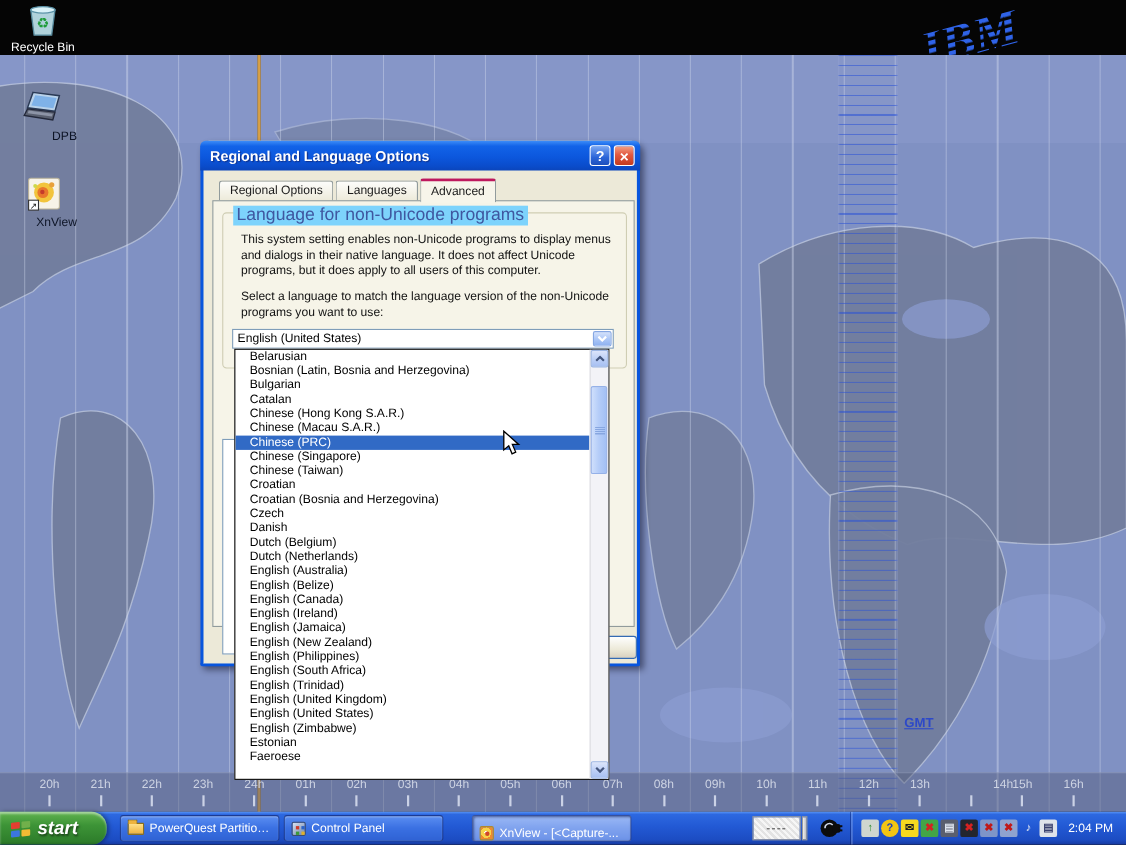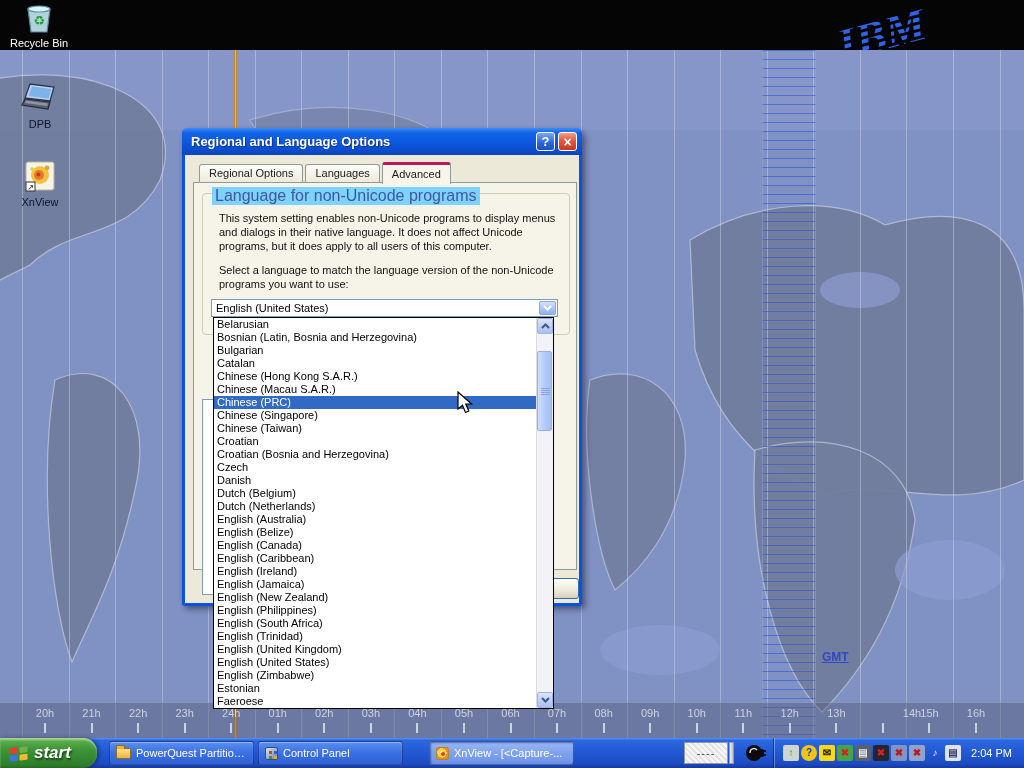--- a/index.html
+++ b/index.html
@@ -26,21 +26,21 @@
   .hour-band { position:absolute; left:0; top:652px; width:1024px; height:36px;
     background:rgba(82,92,122,.45); border-top:1px solid rgba(190,200,225,.35); }
   .hour-label { position:absolute; top:4px; transform:translateX(-50%); color:#cdd3e3; font-size:11px; }
   .hour-tick { position:absolute; top:20px; width:2px; height:10px; background:rgba(220,226,242,.85); transform:translateX(-50%); }
 
   
   .desk-icon { position:absolute; width:60px; text-align:center; }
   .desk-icon .glyph { display:block; margin:0 auto 2px auto; }
   .desk-icon .lbl { font-size:11px; line-height:12px; }
   .lbl-light { color:#fff; }
-  .lbl-dark { color:#0d1426; }
+  .lbl-dark { color:#0d1426;text-align:right; }
   .ibm-logo { position:absolute; left:822px; top:-6px; }
 
   
   .dialog { position:absolute; left:182px; top:128px; width:400px; height:478px;
     background:#ece9d8; border:3px solid #0855dd; border-top:none; border-radius:8px 8px 3px 3px;
     box-shadow:3px 3px 6px rgba(0,0,20,.45); z-index:5; }
   .titlebar { position:relative; height:27px; border-radius:5px 5px 0 0; margin:0 -3px;
     background:linear-gradient(180deg,#3d8df8 0%,#1263e8 18%,#0c57dd 55%,#0a4ccb 85%,#0b45bb 100%);
     display:flex; align-items:center; padding:0 5px 0 9px; }
   .titlebar .title { color:#fff; font-weight:bold; font-size:13px; text-shadow:1px 1px 1px #10328c; flex:1;
@@ -73,21 +73,21 @@
     background:linear-gradient(180deg,#d5e2fb,#aec8f7 50%,#8fb2f0); display:flex; align-items:center; justify-content:center; }
   .listbox-strip { position:absolute; left:8px; top:216px; width:26px; height:196px; background:#fff;
     border:1px solid #7f9db9; }
   .partial-btn { position:absolute; left:330px; top:450px; width:64px; height:21px;
     background:linear-gradient(180deg,#fefefe,#ece9d8 60%,#d8d0bf); border:1px solid #336ab3; border-radius:3px; }
 
   
   .dropdown { position:absolute; left:213px; top:317px; width:341px; height:392px; background:#fff;
     border:1px solid #000; z-index:6; display:flex; }
   .list-items { flex:1; overflow:hidden; }
-  .list-item { height:13px; line-height:13px; font-size:11px; color:#000; padding-left:3px; white-space:nowrap; }
+  .list-item { height:13px; line-height:13px; font-size:11px; color:#000; padding-left:13px; white-space:nowrap; }
   .list-item.selected { background:#316ac5; color:#fff; }
   .scrollbar { width:17px; background:#f3f3f7; display:flex; flex-direction:column; position:relative;
     border-left:1px solid #dcdce0; }
   .sb-btn { height:16px; border:1px solid #9cb6e4; border-radius:2px;
     background:linear-gradient(180deg,#dce5fb,#bccff6 55%,#a7c0f2); display:flex; align-items:center; justify-content:center; }
   .sb-track { flex:1; position:relative; }
   .sb-thumb { position:absolute; left:0; top:17px; width:15px; height:80px; border:1px solid #95b1e8; border-radius:2px;
     background:linear-gradient(90deg,#cfdffc,#b4ccf8 50%,#a3c0f5); }
   .sb-grip { position:absolute; left:3px; top:36px; width:9px; height:7px;
     background:repeating-linear-gradient(180deg,#87a6e0 0 1px,transparent 1px 2px); }
@@ -102,21 +102,21 @@
   .start-btn { height:30px; width:97px; display:flex; align-items:center; gap:6px; padding-left:10px;
     background:linear-gradient(180deg,#62b44f,#3d9437 40%,#2e7e2b 90%,#256a23);
     border-radius:0 14px 14px 0; box-shadow:inset 0 2px 2px rgba(255,255,255,.45), 2px 0 4px rgba(0,0,0,.35); }
   .start-label { color:#fff; font-size:17px; font-weight:bold; font-style:italic; text-shadow:1px 2px 2px rgba(0,0,0,.55); }
   .task-buttons { display:flex; align-items:center; margin-left:12px; gap:4px; }
   .task-btn { width:145px; height:24px; display:flex; align-items:center; gap:5px; padding:0 6px;
     background:linear-gradient(180deg,#5a8ef2,#3a70e2 50%,#2f62d4); border:1px solid rgba(10,20,80,.5);
     border-radius:3px; color:#fff; font-size:11px; box-shadow:inset 0 1px 1px rgba(255,255,255,.4); }
   .task-btn:nth-child(3) { margin-left:22px; }
   .task-btn.active { background:linear-gradient(180deg,#9ab8f5,#7fa2ee 50%,#6d93e8);
-    box-shadow:inset 1px 1px 2px rgba(0,10,60,.45); }
+    box-shadow:inset 1px 1px 2px rgba(0,10,60,.45);align-items:flex-end; }
   .task-label { white-space:nowrap; overflow:hidden; text-overflow:ellipsis; }
   .tb-spacer { flex:1; }
 
   .task-icon { flex:none; display:inline-block; }
   .icon-folder { width:15px; height:11px; background:linear-gradient(180deg,#ffe08a,#edb33e); border:1px solid #8a6f1f; border-radius:1px; position:relative; }
   .icon-folder::before { content:""; position:absolute; left:-1px; top:-4px; width:7px; height:3px; background:#edb33e; border:1px solid #8a6f1f; border-bottom:none; border-radius:1px 1px 0 0; }
   .icon-control-panel { width:13px; height:13px; background:linear-gradient(135deg,#d8e2f2,#7186ad); border:1px solid #3c4c6e; border-radius:2px; position:relative; }
   .icon-control-panel::after { content:""; position:absolute; left:3px; top:3px; width:3px; height:3px; background:#d03a2a; box-shadow:5px 0 0 #2a62c8, 0 5px 0 #3a9a3a, 5px 5px 0 #e0b12a; }
   .icon-xnview { width:13px; height:13px; border-radius:2px; border:1px solid #b0882a;
     background:radial-gradient(circle at 45% 45%, #fff 0 18%, #f7d34a 18% 55%, #ef8a2c 55% 100%); position:relative; }
@@ -294,21 +294,20 @@
         <div class="list-item">Chinese (Taiwan)</div>
         <div class="list-item">Croatian</div>
         <div class="list-item">Croatian (Bosnia and Herzegovina)</div>
         <div class="list-item">Czech</div>
         <div class="list-item">Danish</div>
         <div class="list-item">Dutch (Belgium)</div>
         <div class="list-item">Dutch (Netherlands)</div>
         <div class="list-item">English (Australia)</div>
         <div class="list-item">English (Belize)</div>
         <div class="list-item">English (Canada)</div>
-        <div class="list-item">English (Caribbean)</div>
         <div class="list-item">English (Ireland)</div>
         <div class="list-item">English (Jamaica)</div>
         <div class="list-item">English (New Zealand)</div>
         <div class="list-item">English (Philippines)</div>
         <div class="list-item">English (South Africa)</div>
         <div class="list-item">English (Trinidad)</div>
         <div class="list-item">English (United Kingdom)</div>
         <div class="list-item">English (United States)</div>
         <div class="list-item">English (Zimbabwe)</div>
         <div class="list-item">Estonian</div>

